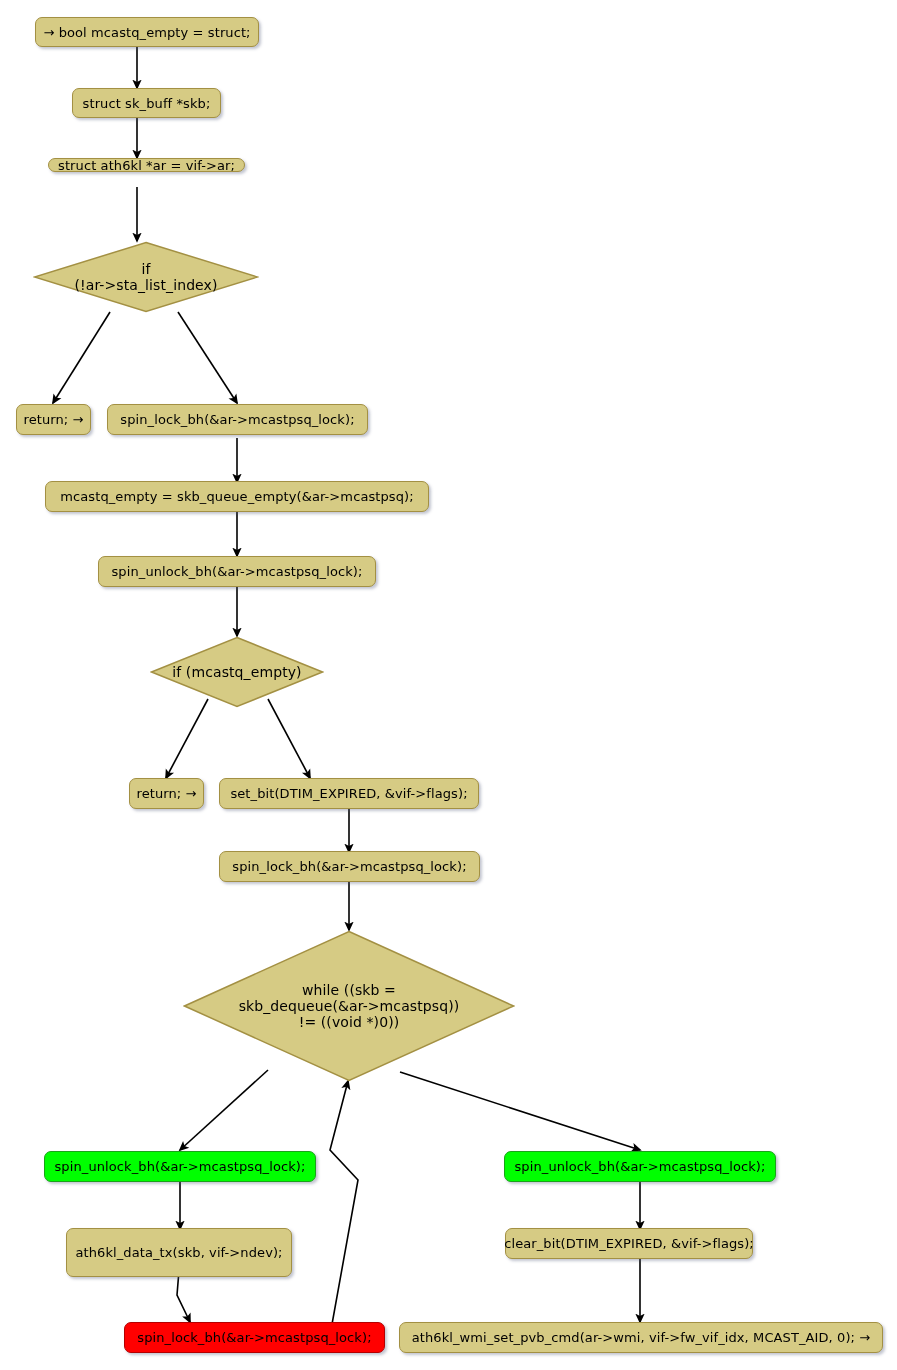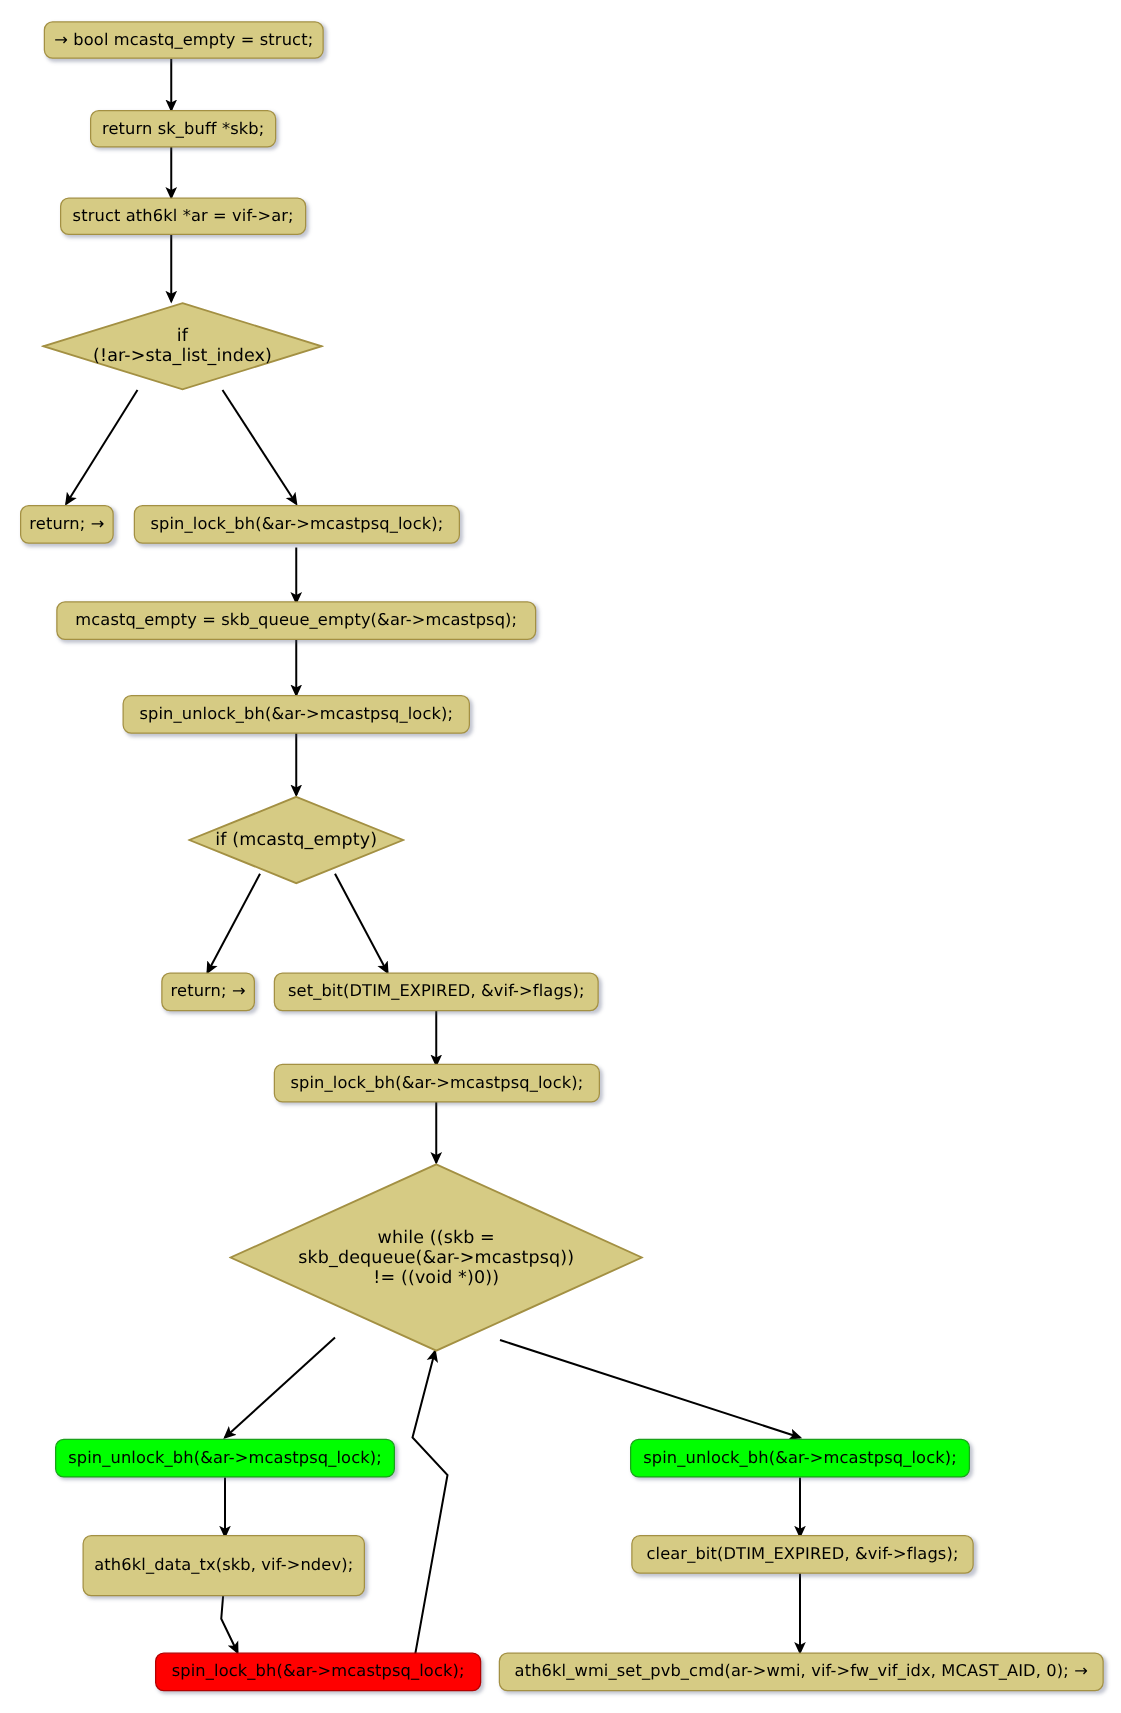--- a/index.html
+++ b/index.html
@@ -101,23 +101,23 @@
       <path d="M 180 1182 L 180 1229"></path>
       <path d="M 180 1258 L 177 1295 L 190 1322"></path>
       <path d="M 327 1352 L 358 1180 L 330 1150 L 348 1081"></path>
       <path d="M 640 1182 L 640 1229"></path>
       <path d="M 640 1258 L 640 1322"></path>
     </g>
   </svg>
 
   <div class="node rect" style="left:35px; top:17px; width:224px; height:30px;">→ bool mcastq_empty = struct;</div>
 
-  <div class="node rect" style="left:72px; top:88px; width:149px; height:30px;">return sk_buff *skb;</div>
+  <div class="node rect" style="left:72px; top:88px; width:149px; height:30px;">struct sk_buff *skb;</div>
 
-  <div class="node rect" style="left:48px; top:158px; width:197px; height:30px;">struct ath6kl *ar = vif-&gt;ar;</div>
+  <div class="node rect" style="left:48px; top:158px; width:197px; height:14px;">struct ath6kl *ar = vif-&gt;ar;</div>
 
   <div class="node diamond" style="left:33px; top:241px; width:226px; height:72px;">
     <svg class="dshape" viewBox="0 0 226 72" preserveAspectRatio="none">
       <polygon points="113,1.5 224.5,36 113,70.5 1.5,36" fill="#d6cb84" stroke="#a39043" stroke-width="1.5"></polygon>
     </svg>
     <span class="dlabel">if
 (!ar-&gt;sta_list_index)</span>
   </div>
 
   <div class="node rect" style="left:16px; top:404px; width:75px; height:31px;">return; →</div>
@@ -149,19 +149,19 @@
 skb_dequeue(&amp;ar-&gt;mcastpsq))
 != ((void *)0))</span>
   </div>
 
   <div class="node rect green" style="left:44px; top:1151px; width:272px; height:31px;">spin_unlock_bh(&amp;ar-&gt;mcastpsq_lock);</div>
 
   <div class="node rect green" style="left:504px; top:1151px; width:272px; height:31px;">spin_unlock_bh(&amp;ar-&gt;mcastpsq_lock);</div>
 
   <div class="node rect" style="left:66px; top:1228px; width:226px; height:49px;">ath6kl_data_tx(skb, vif-&gt;ndev);</div>
 
-  <div class="node rect" style="left:505px; top:1228px; width:274px; height:31px;">clear_bit(DTIM_EXPIRED, &amp;vif-&gt;flags);</div>
+  <div class="node rect" style="left:505px; top:1228px; width:248px; height:31px;">clear_bit(DTIM_EXPIRED, &amp;vif-&gt;flags);</div>
 
   <div class="node rect red" style="left:124px; top:1322px; width:261px; height:31px;">spin_lock_bh(&amp;ar-&gt;mcastpsq_lock);</div>
 
   <div class="node rect" style="left:399px; top:1322px; width:484px; height:31px;">ath6kl_wmi_set_pvb_cmd(ar-&gt;wmi, vif-&gt;fw_vif_idx, MCAST_AID, 0); →</div>
 
 </div>
 
 </body></html>

